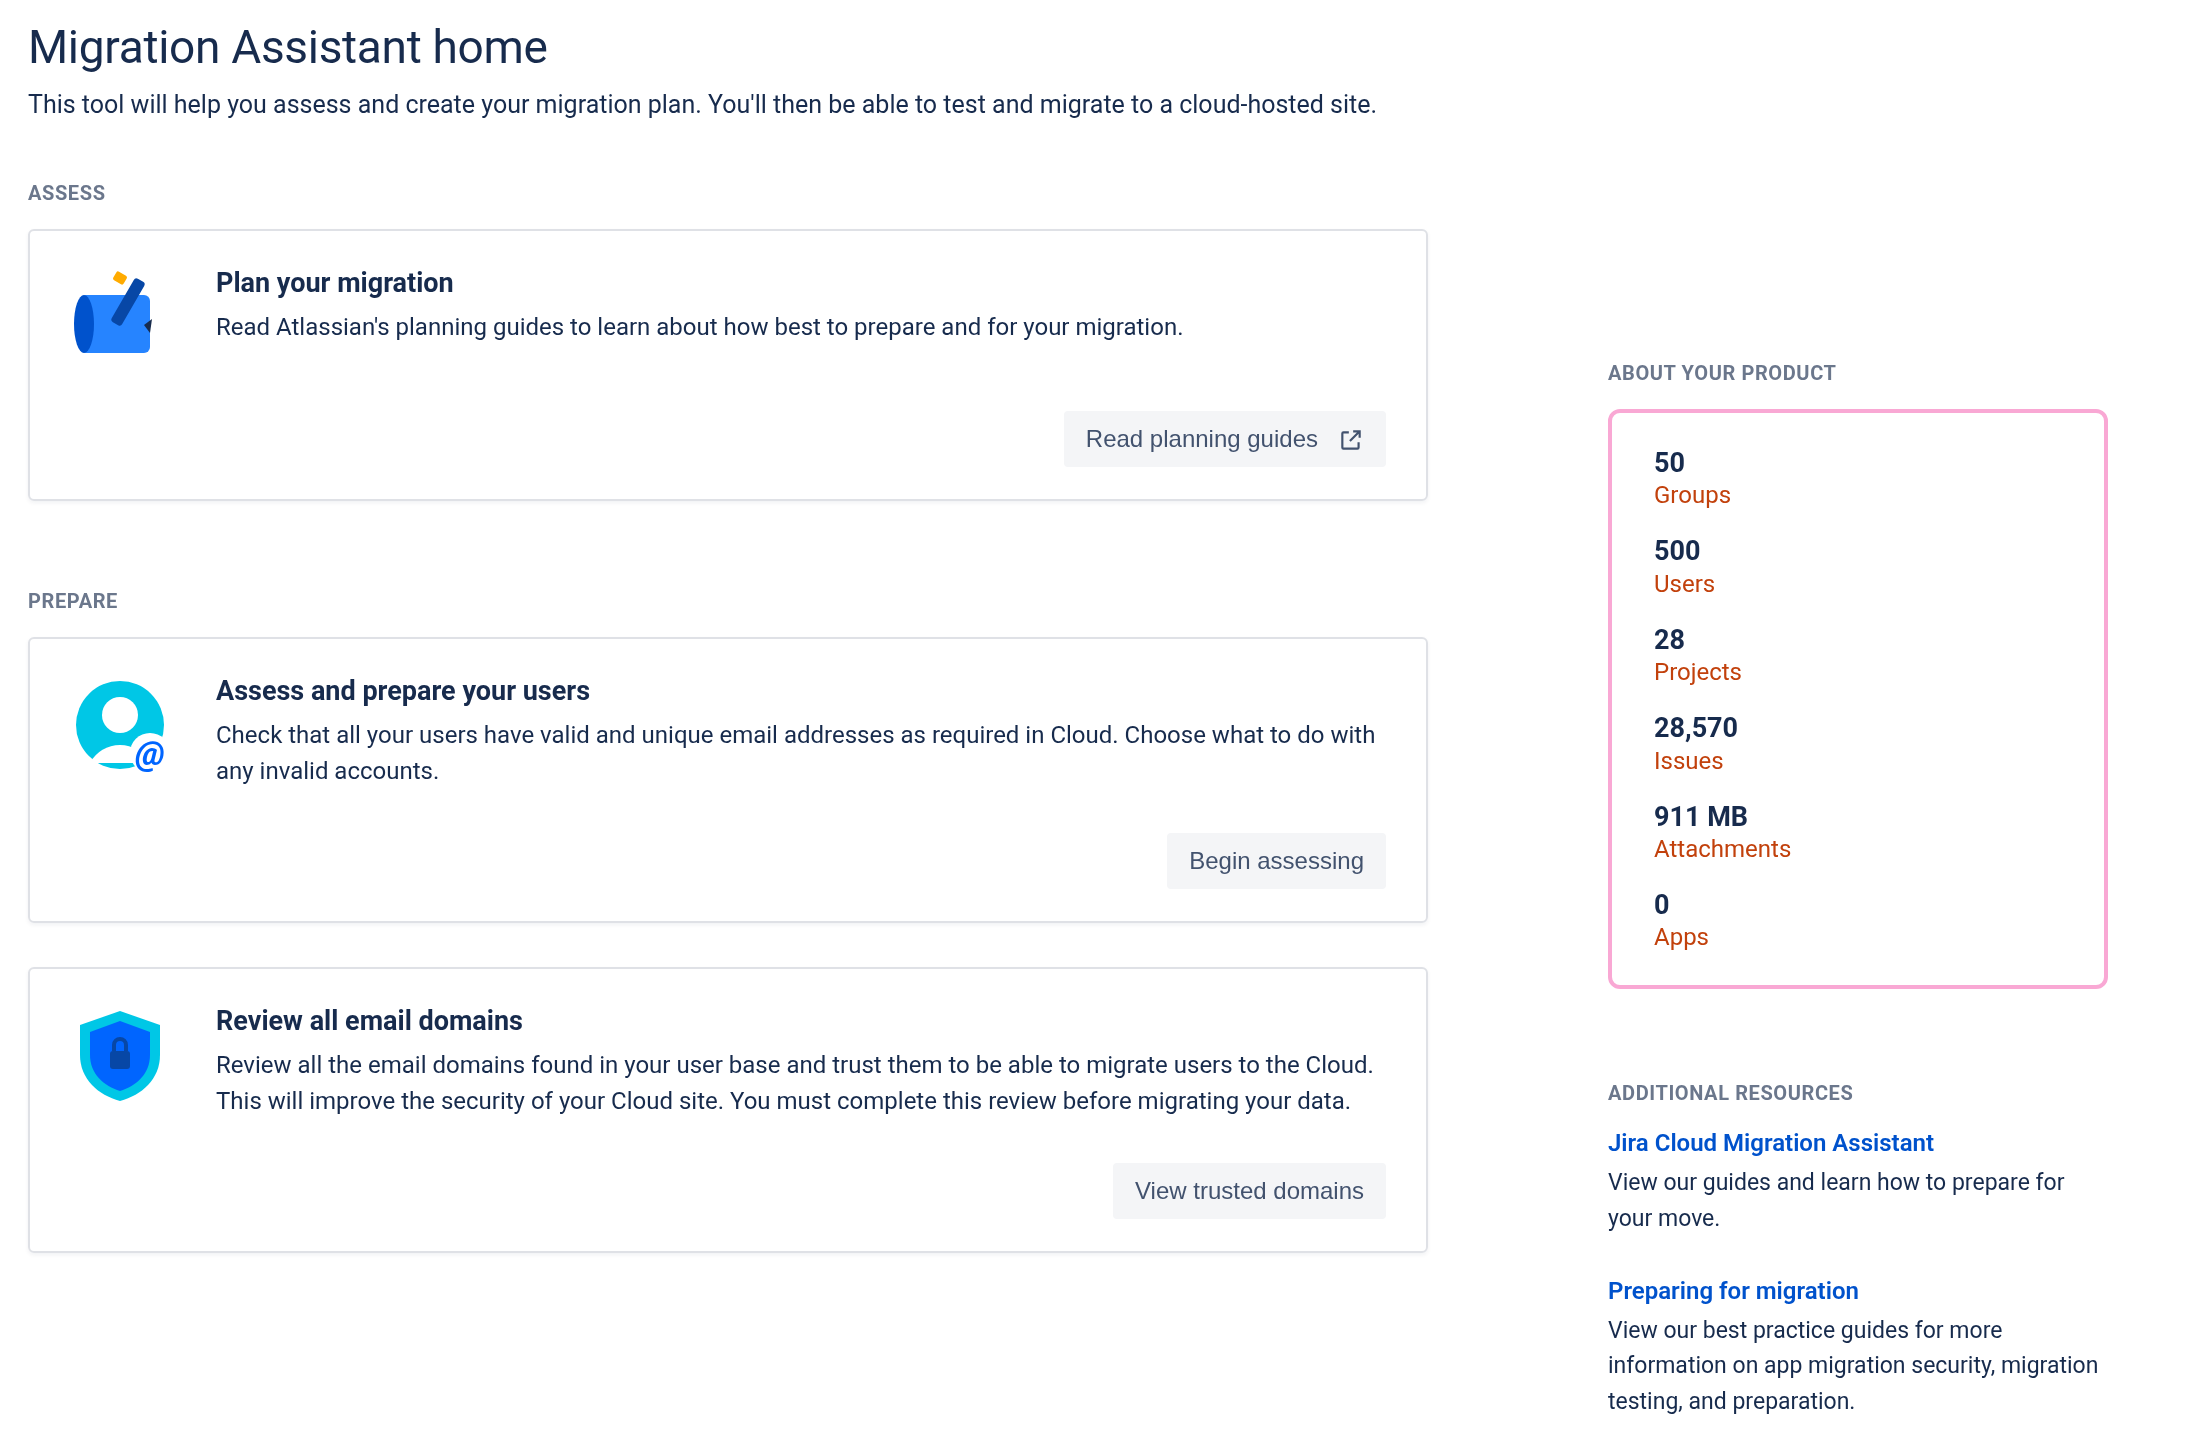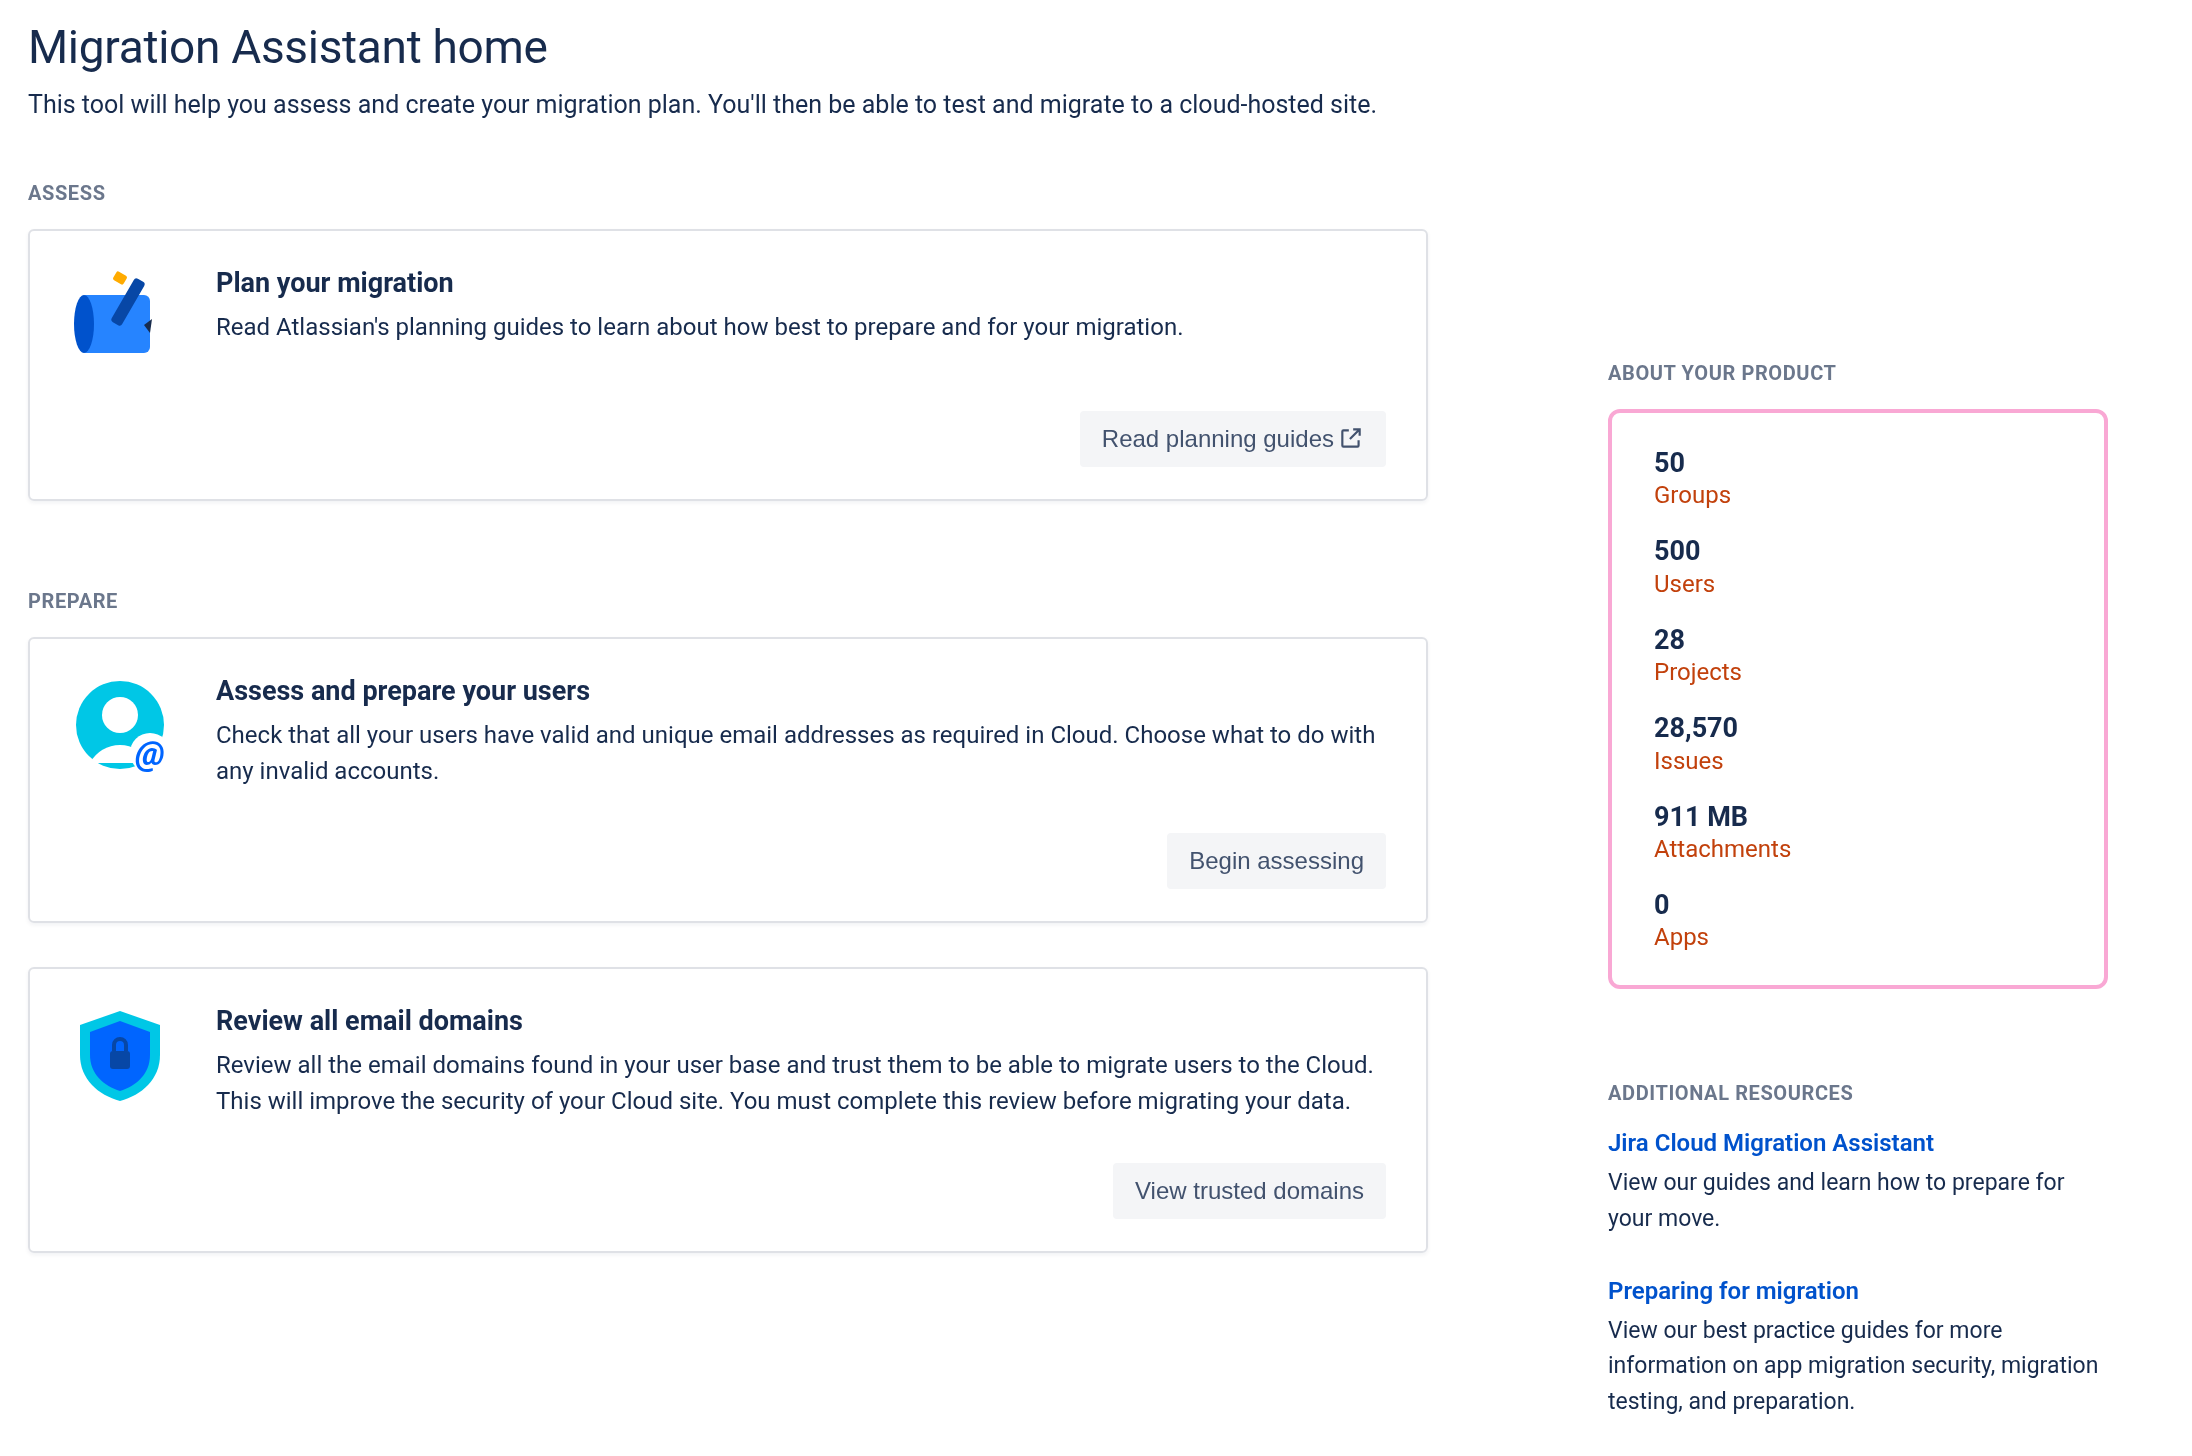--- a/index.html
+++ b/index.html
@@ -10,21 +10,21 @@
   h1{font-size:46px;font-weight:400;color:#172B4D;margin-bottom:16px;letter-spacing:-.3px}
   .subtitle{font-size:25px;color:#172B4D;margin-bottom:62px}
   .section-label{font-size:20px;font-weight:700;color:#6B778C;letter-spacing:.6px;margin-bottom:24px;text-transform:uppercase}
   .card{border:2px solid #DFE1E6;border-radius:6px;padding:36px 40px 32px;margin-bottom:44px;box-shadow:0 2px 4px rgba(9,30,66,.06)}
   .card-row{display:flex;gap:46px;align-items:flex-start}
   .card-icon{flex:0 0 100px;height:100px;display:flex;align-items:center;justify-content:center}
   .card-body{flex:1}
   .card-title{font-size:27px;font-weight:700;color:#172B4D;margin-bottom:10px}
   .card-desc{font-size:24px;color:#172B4D;line-height:1.5}
   .card-actions{display:flex;justify-content:flex-end;margin-top:44px}
-  .btn{background:#F4F5F7;border:none;border-radius:4px;padding:14px 22px;font-size:24px;font-weight:500;color:#42526E;cursor:pointer;display:inline-flex;align-items:flex-start;gap:4px}
+  .btn{background:#F4F5F7;border:none;border-radius:4px;padding:14px 22px;font-size:24px;font-weight:500;color:#42526E;cursor:pointer;display:inline-flex;align-items:flex-end;gap:20px}
   .ext-icon{width:26px;height:26px;stroke:#42526E;stroke-width:2;fill:none}
   .spacer-prepare{height:44px}
 
   .stats-card{border:4px solid #f9a8d4;border-radius:12px;padding:34px 42px}
   .stat{margin-bottom:26px}
   .stat:last-child{margin-bottom:0}
   .stat-val{font-size:27px;font-weight:700;color:#172B4D;line-height:1.2}
   .stat-lbl{font-size:24px;color:#c2410c;margin-top:2px}
 
   .resources{margin-top:92px}

